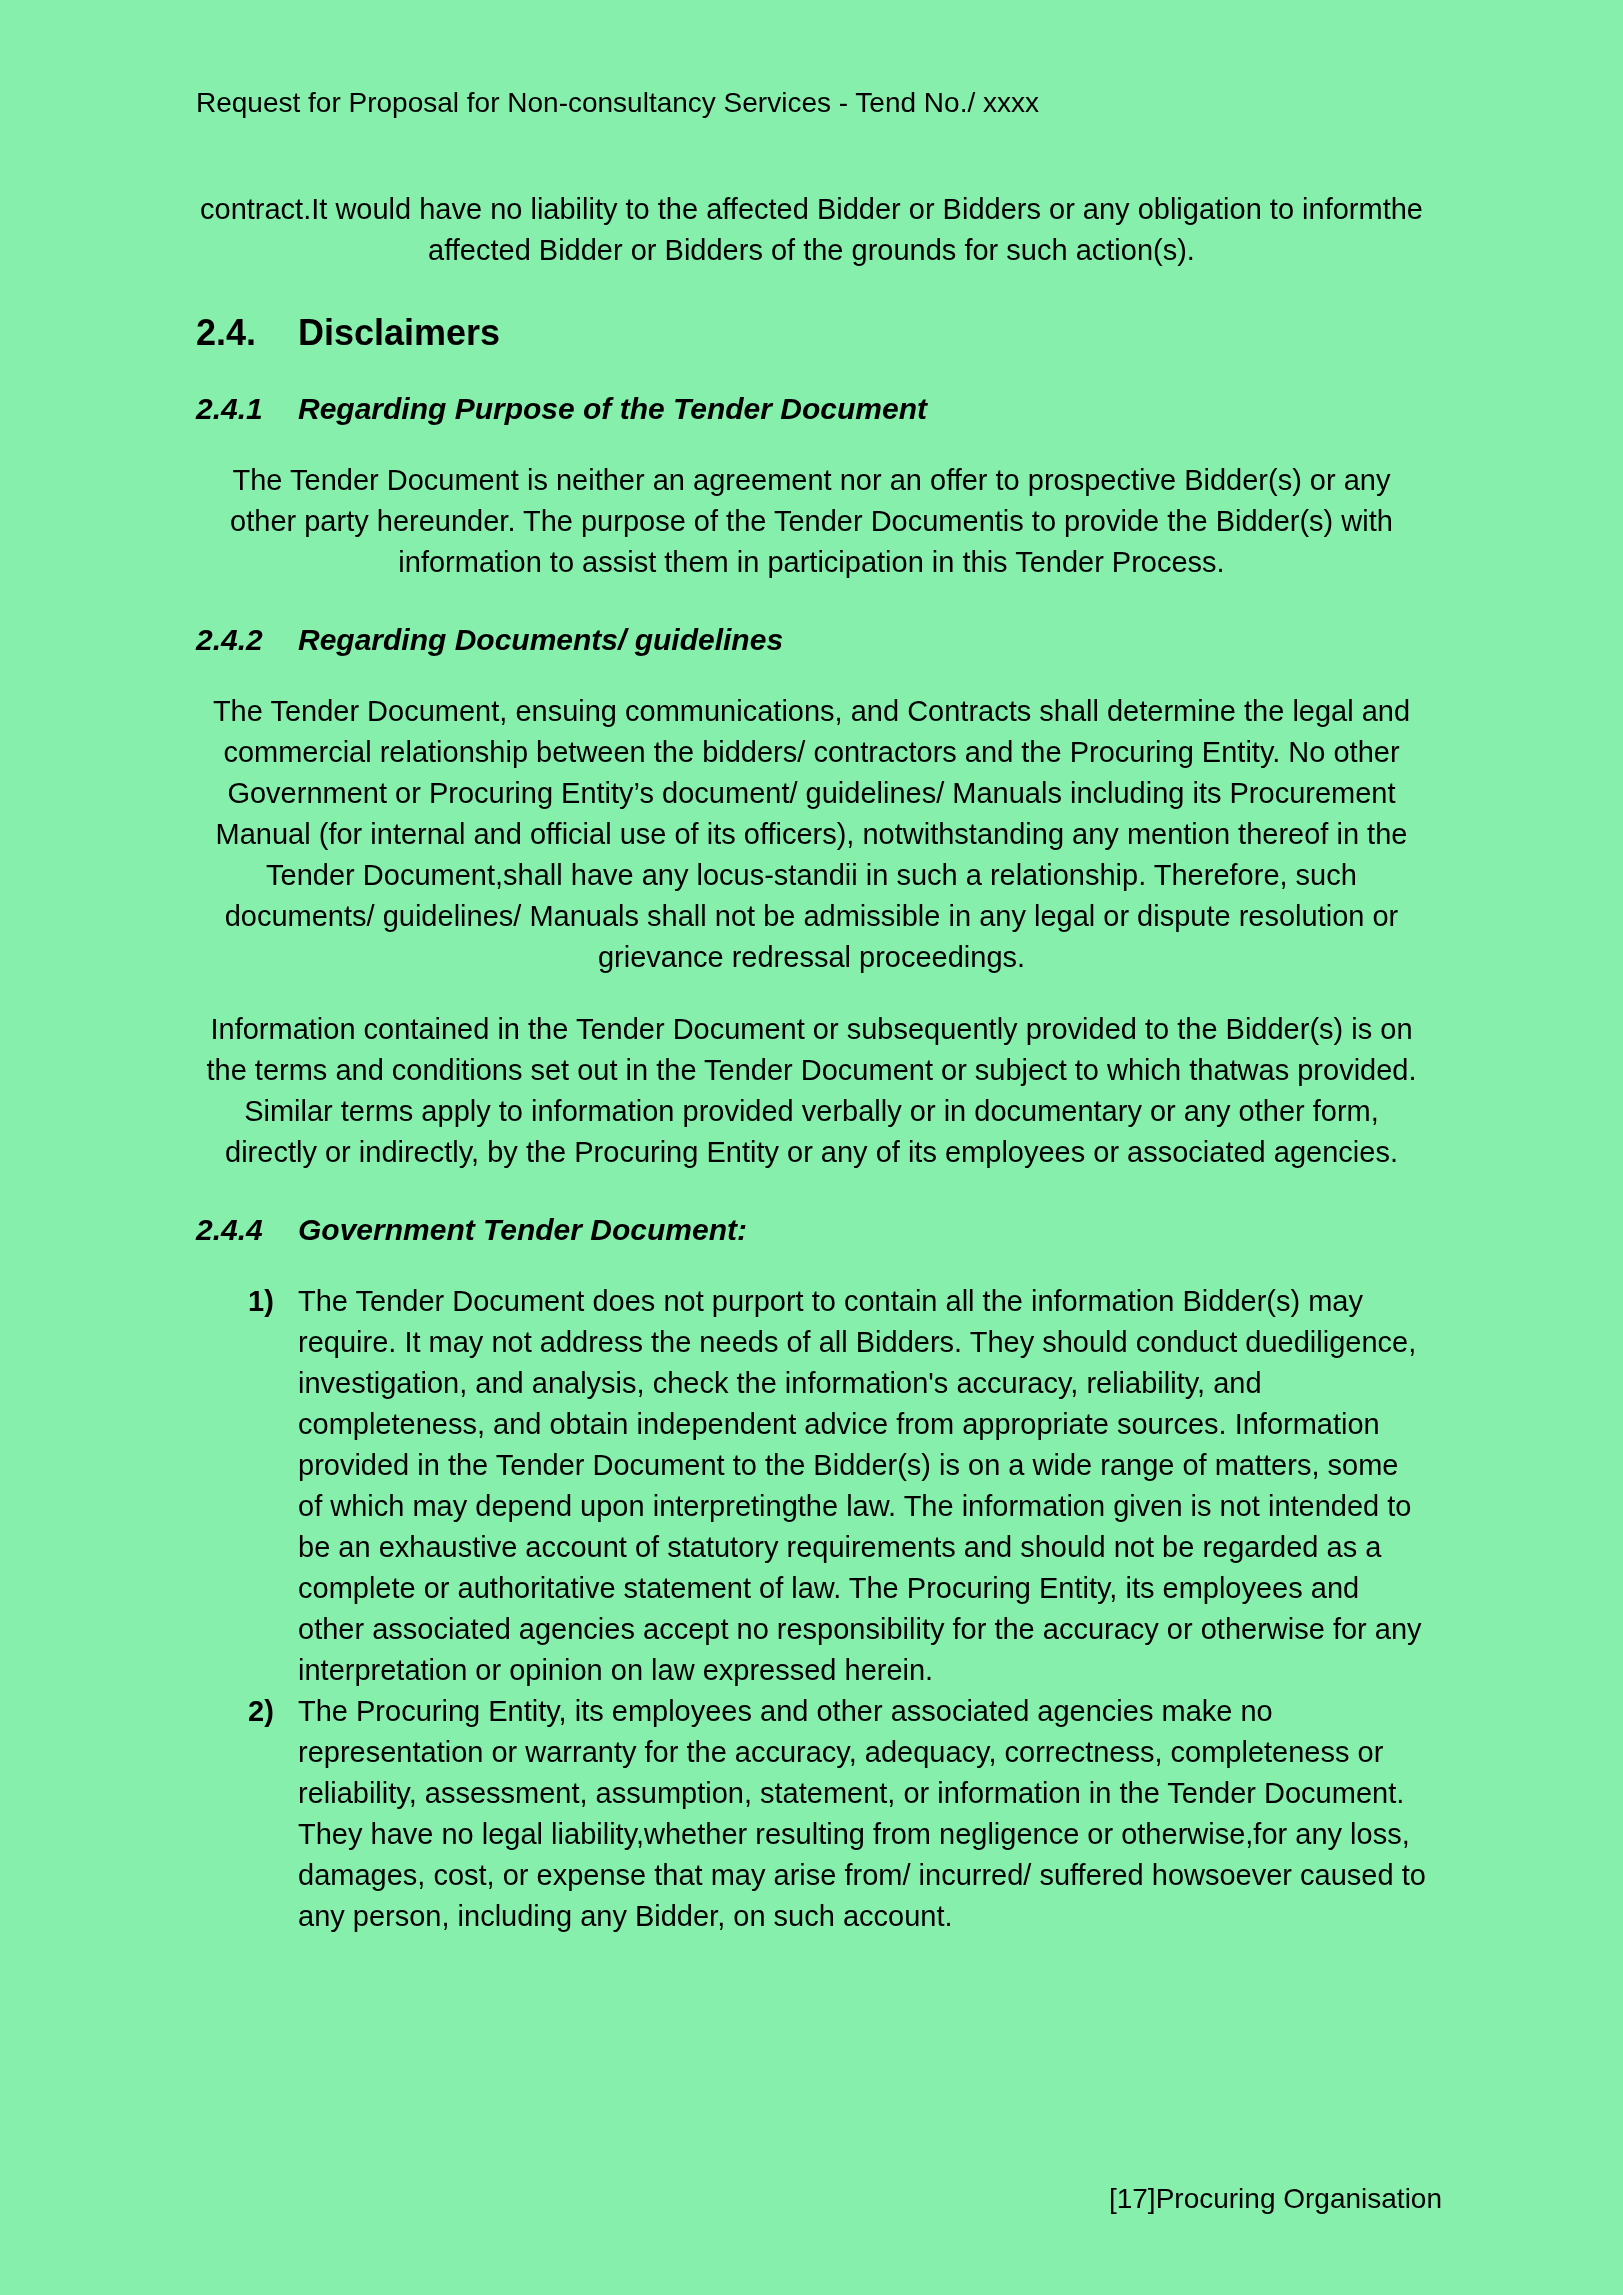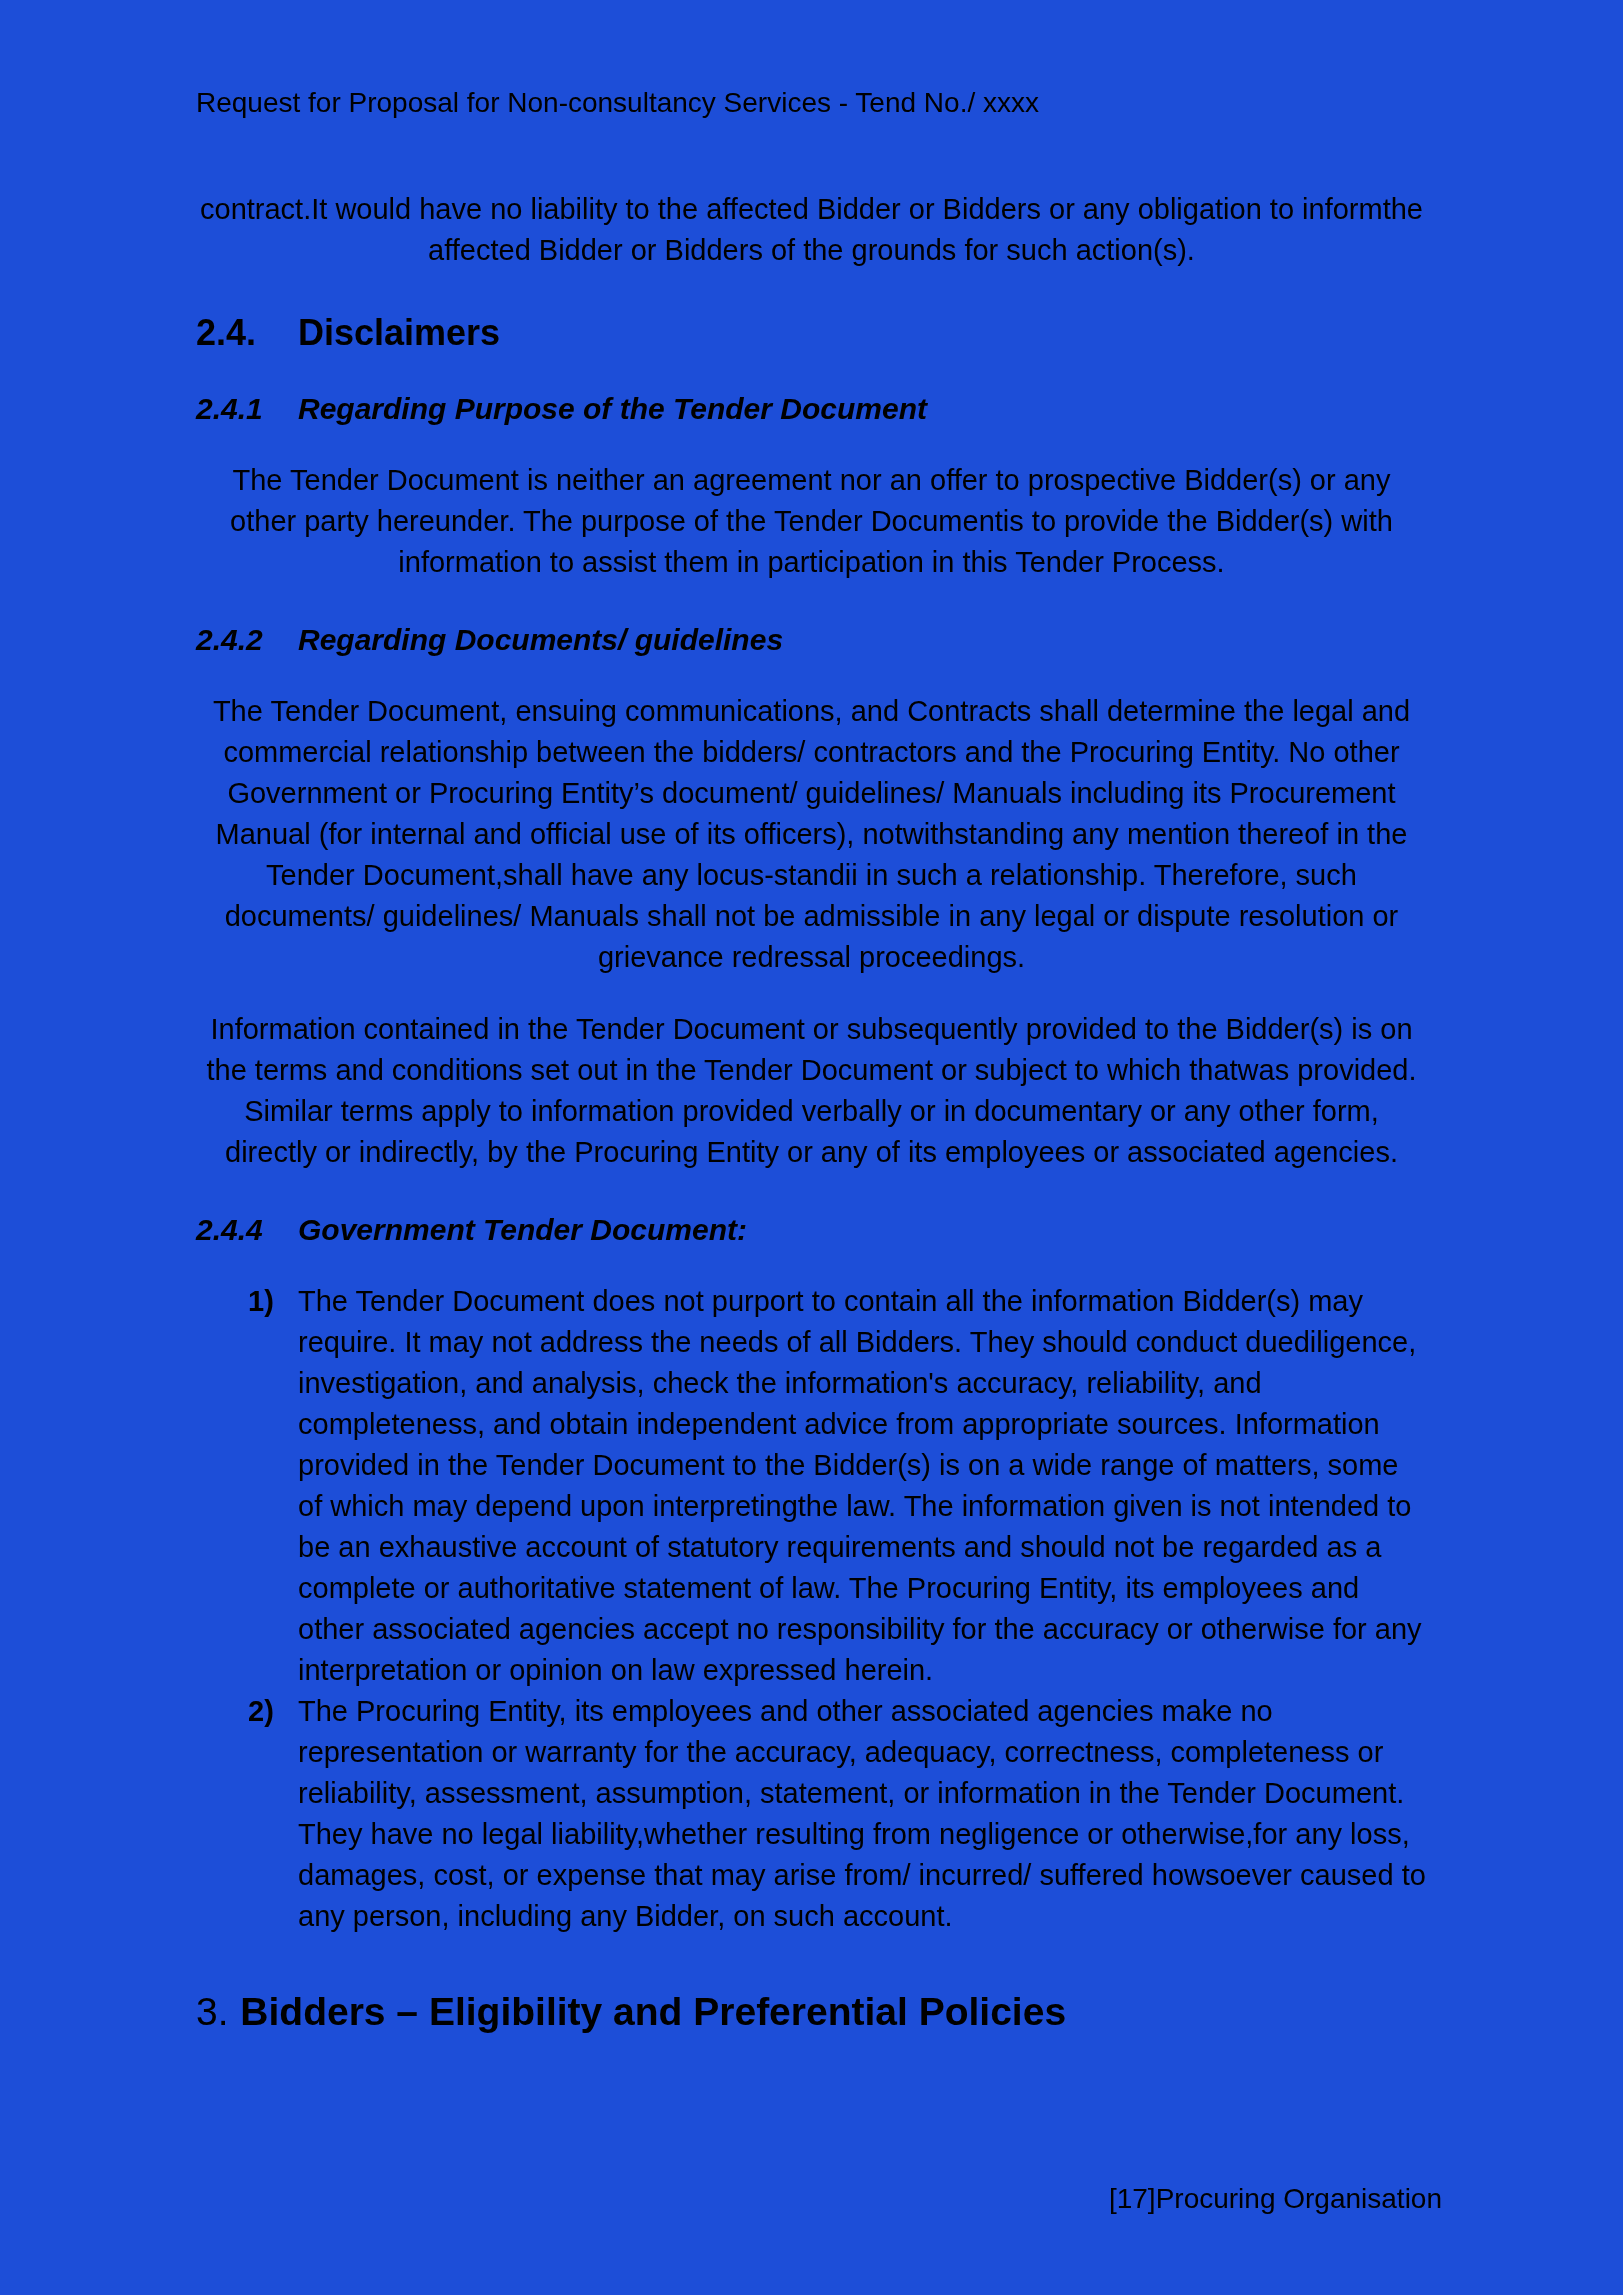--- a/index.html
+++ b/index.html
@@ -1,20 +1,20 @@
 <!DOCTYPE html>
 <html style="font-size:10.5px"><head>
 <meta charset="utf-8">
 <style>
   html, body { margin: 0; padding: 0; background: #ffffff; }
   .page {
     position: relative;
     width: 1623px;
     height: 2295px;
-    background: #1d4ed8;
+    background: #86efac;
     color: #000000;
     font-family: "Liberation Sans", sans-serif;
     overflow: hidden;
   }
   .content { padding: 84px 196px 0 196px; }
   .page-header {
     font-size: 28px;
     line-height: 37px;
     margin: 0 0 68px 0;
   }
@@ -105,23 +105,20 @@
       <div class="list-item">
         <span class="marker">1)</span>
         <span class="li-text">The Tender Document does not purport to contain all the information Bidder(s) may require. It may not address the needs of all Bidders. They should conduct duediligence, investigation, and analysis, check the information's accuracy, reliability, and completeness, and obtain independent advice from appropriate sources. Information provided in the Tender Document to the Bidder(s) is on a wide range of matters, some of which may depend upon interpretingthe law. The information given is not intended to be an exhaustive account of statutory requirements and should not be regarded as a complete or authoritative statement of law. The Procuring Entity, its employees and other associated agencies accept no responsibility for the accuracy or otherwise for any interpretation or opinion on law expressed herein.</span>
       </div>
       <div class="list-item">
         <span class="marker">2)</span>
         <span class="li-text">The Procuring Entity, its employees and other associated agencies make no representation or warranty for the accuracy, adequacy, correctness, completeness or reliability, assessment, assumption, statement, or information in the Tender Document. They have no legal liability,whether resulting from negligence or otherwise,for any loss, damages, cost, or expense that may arise from/ incurred/ suffered howsoever caused to any person, including any Bidder, on such account.</span>
       </div>
     </div>
 
-    <h1 class="next-heading">
-      <span>3.</span><span class="h1-title">Bidders – Eligibility and Preferential Policies</span>
-    </h1>
 
   </div>
 
   <div class="footer">
     <span>[17]</span>
     <span>Procuring Organisation</span>
   </div>
 </div>
 
 

